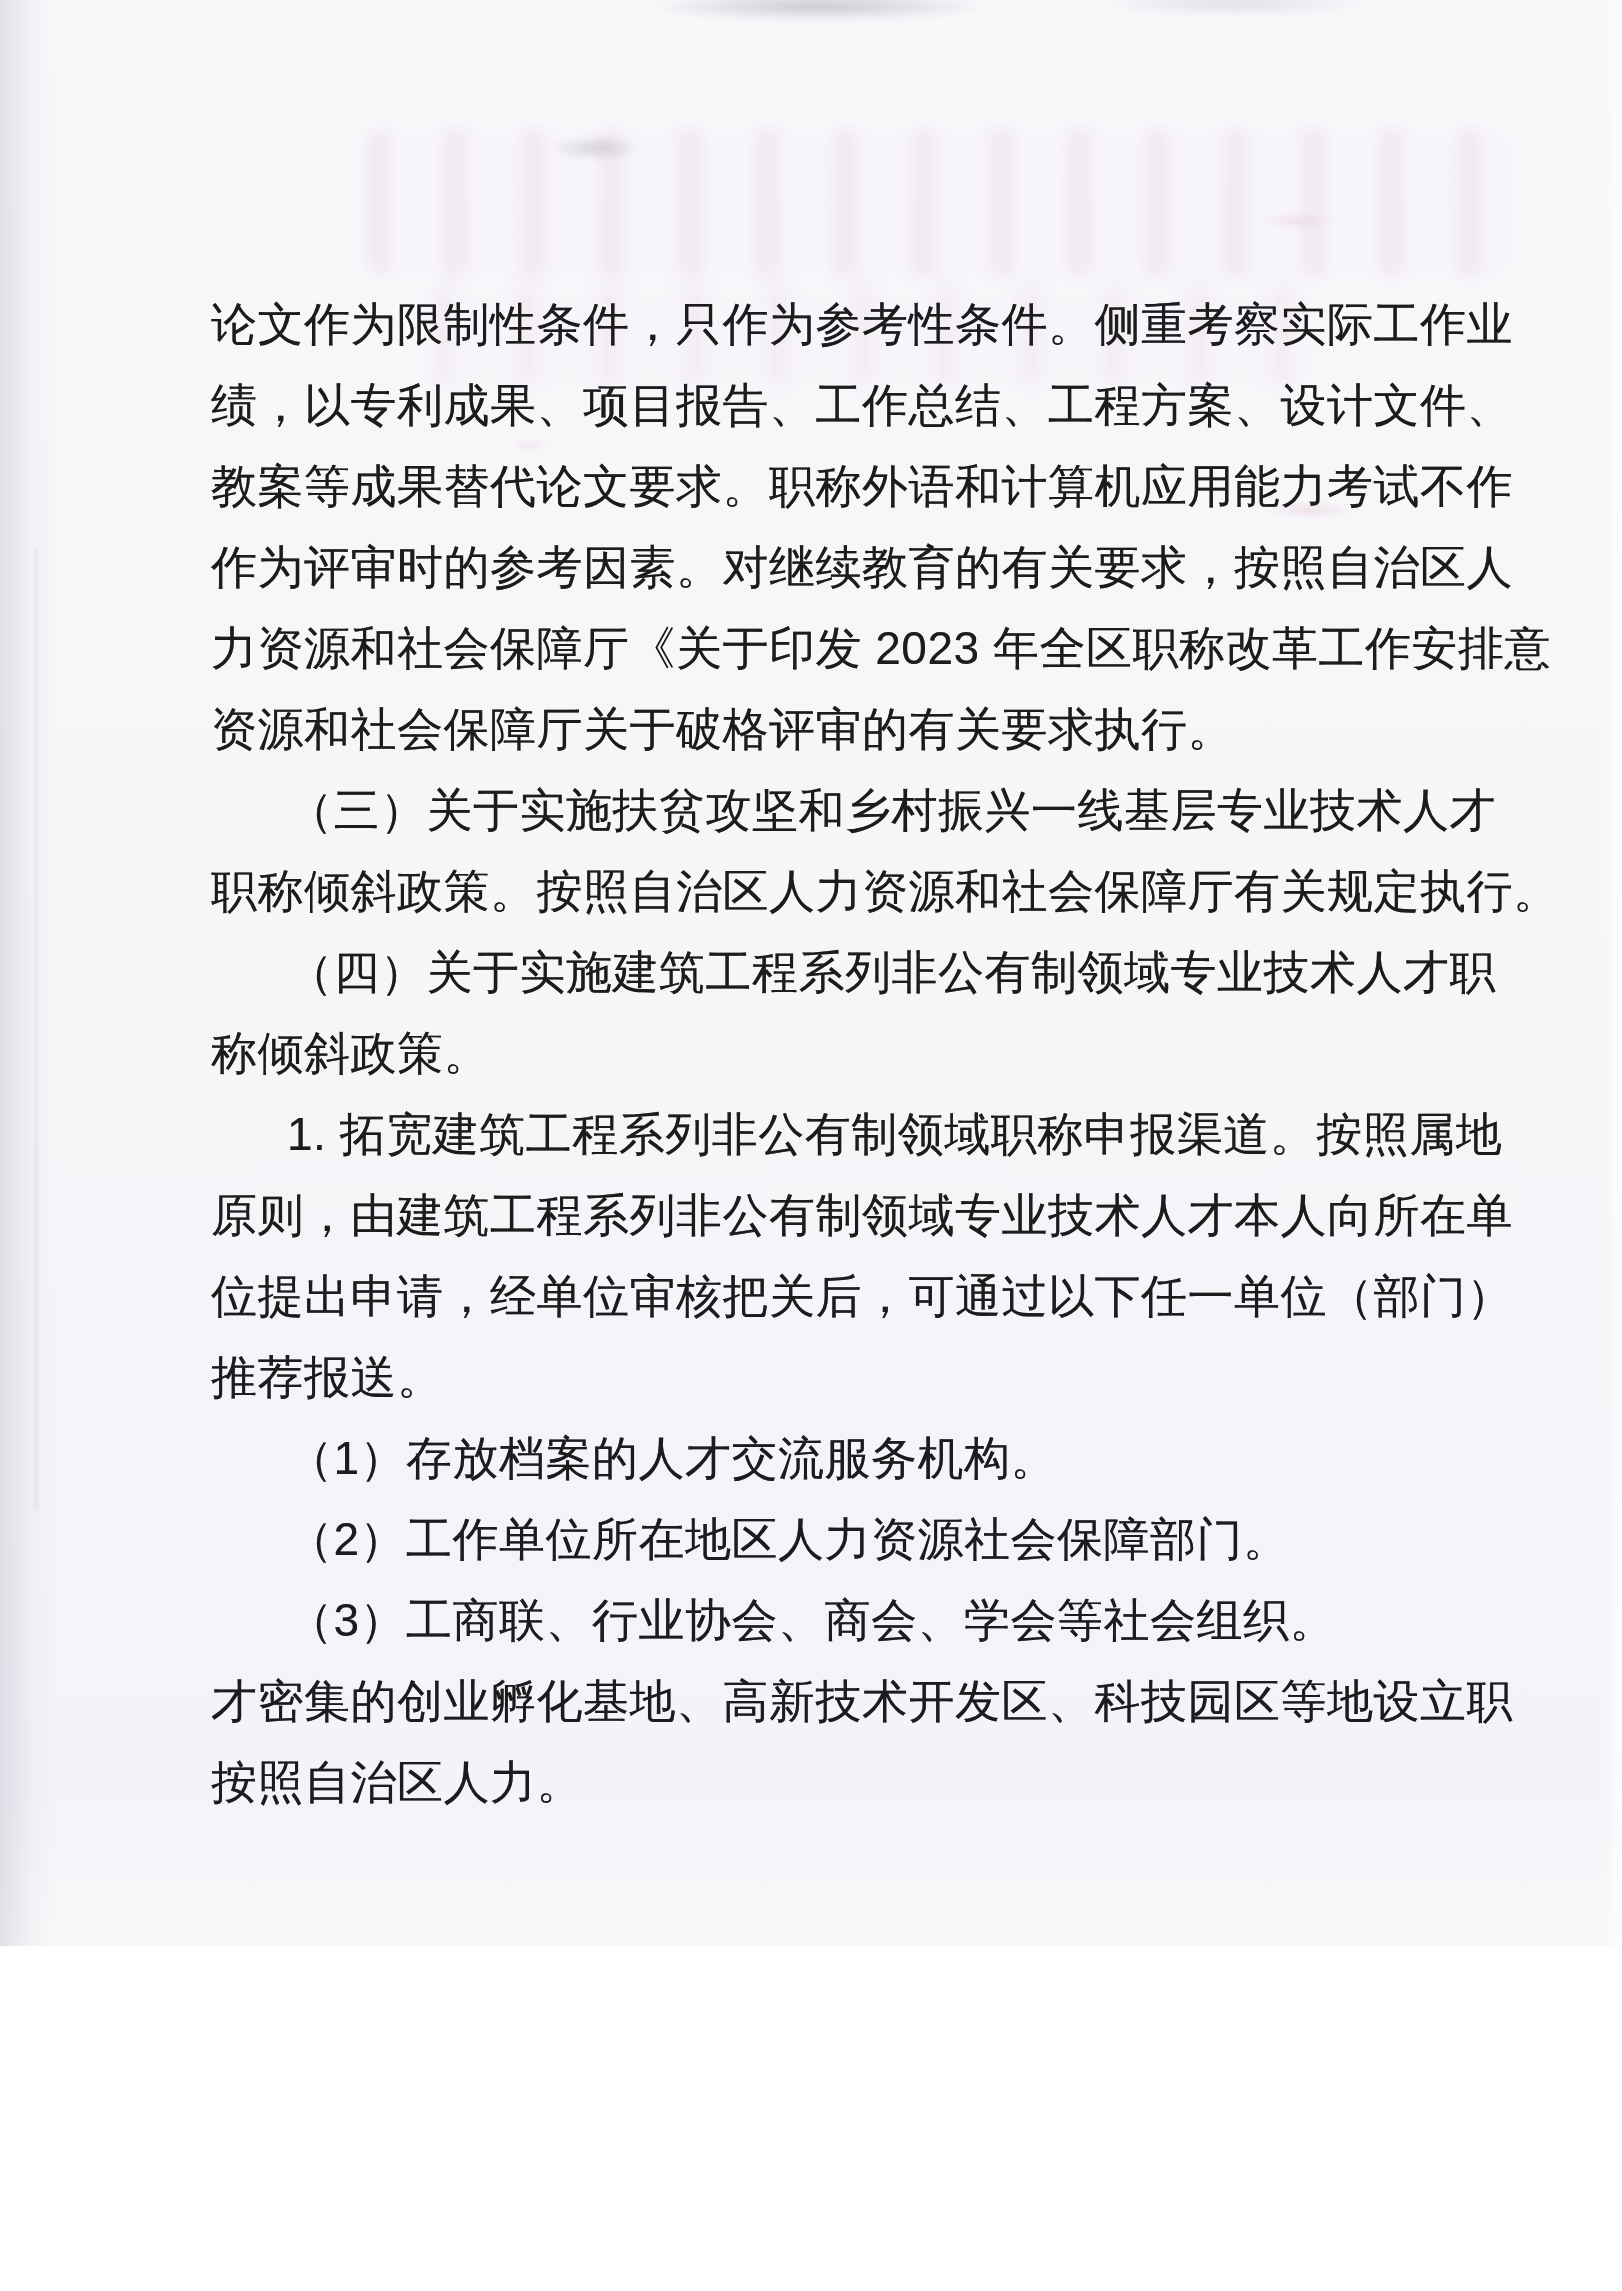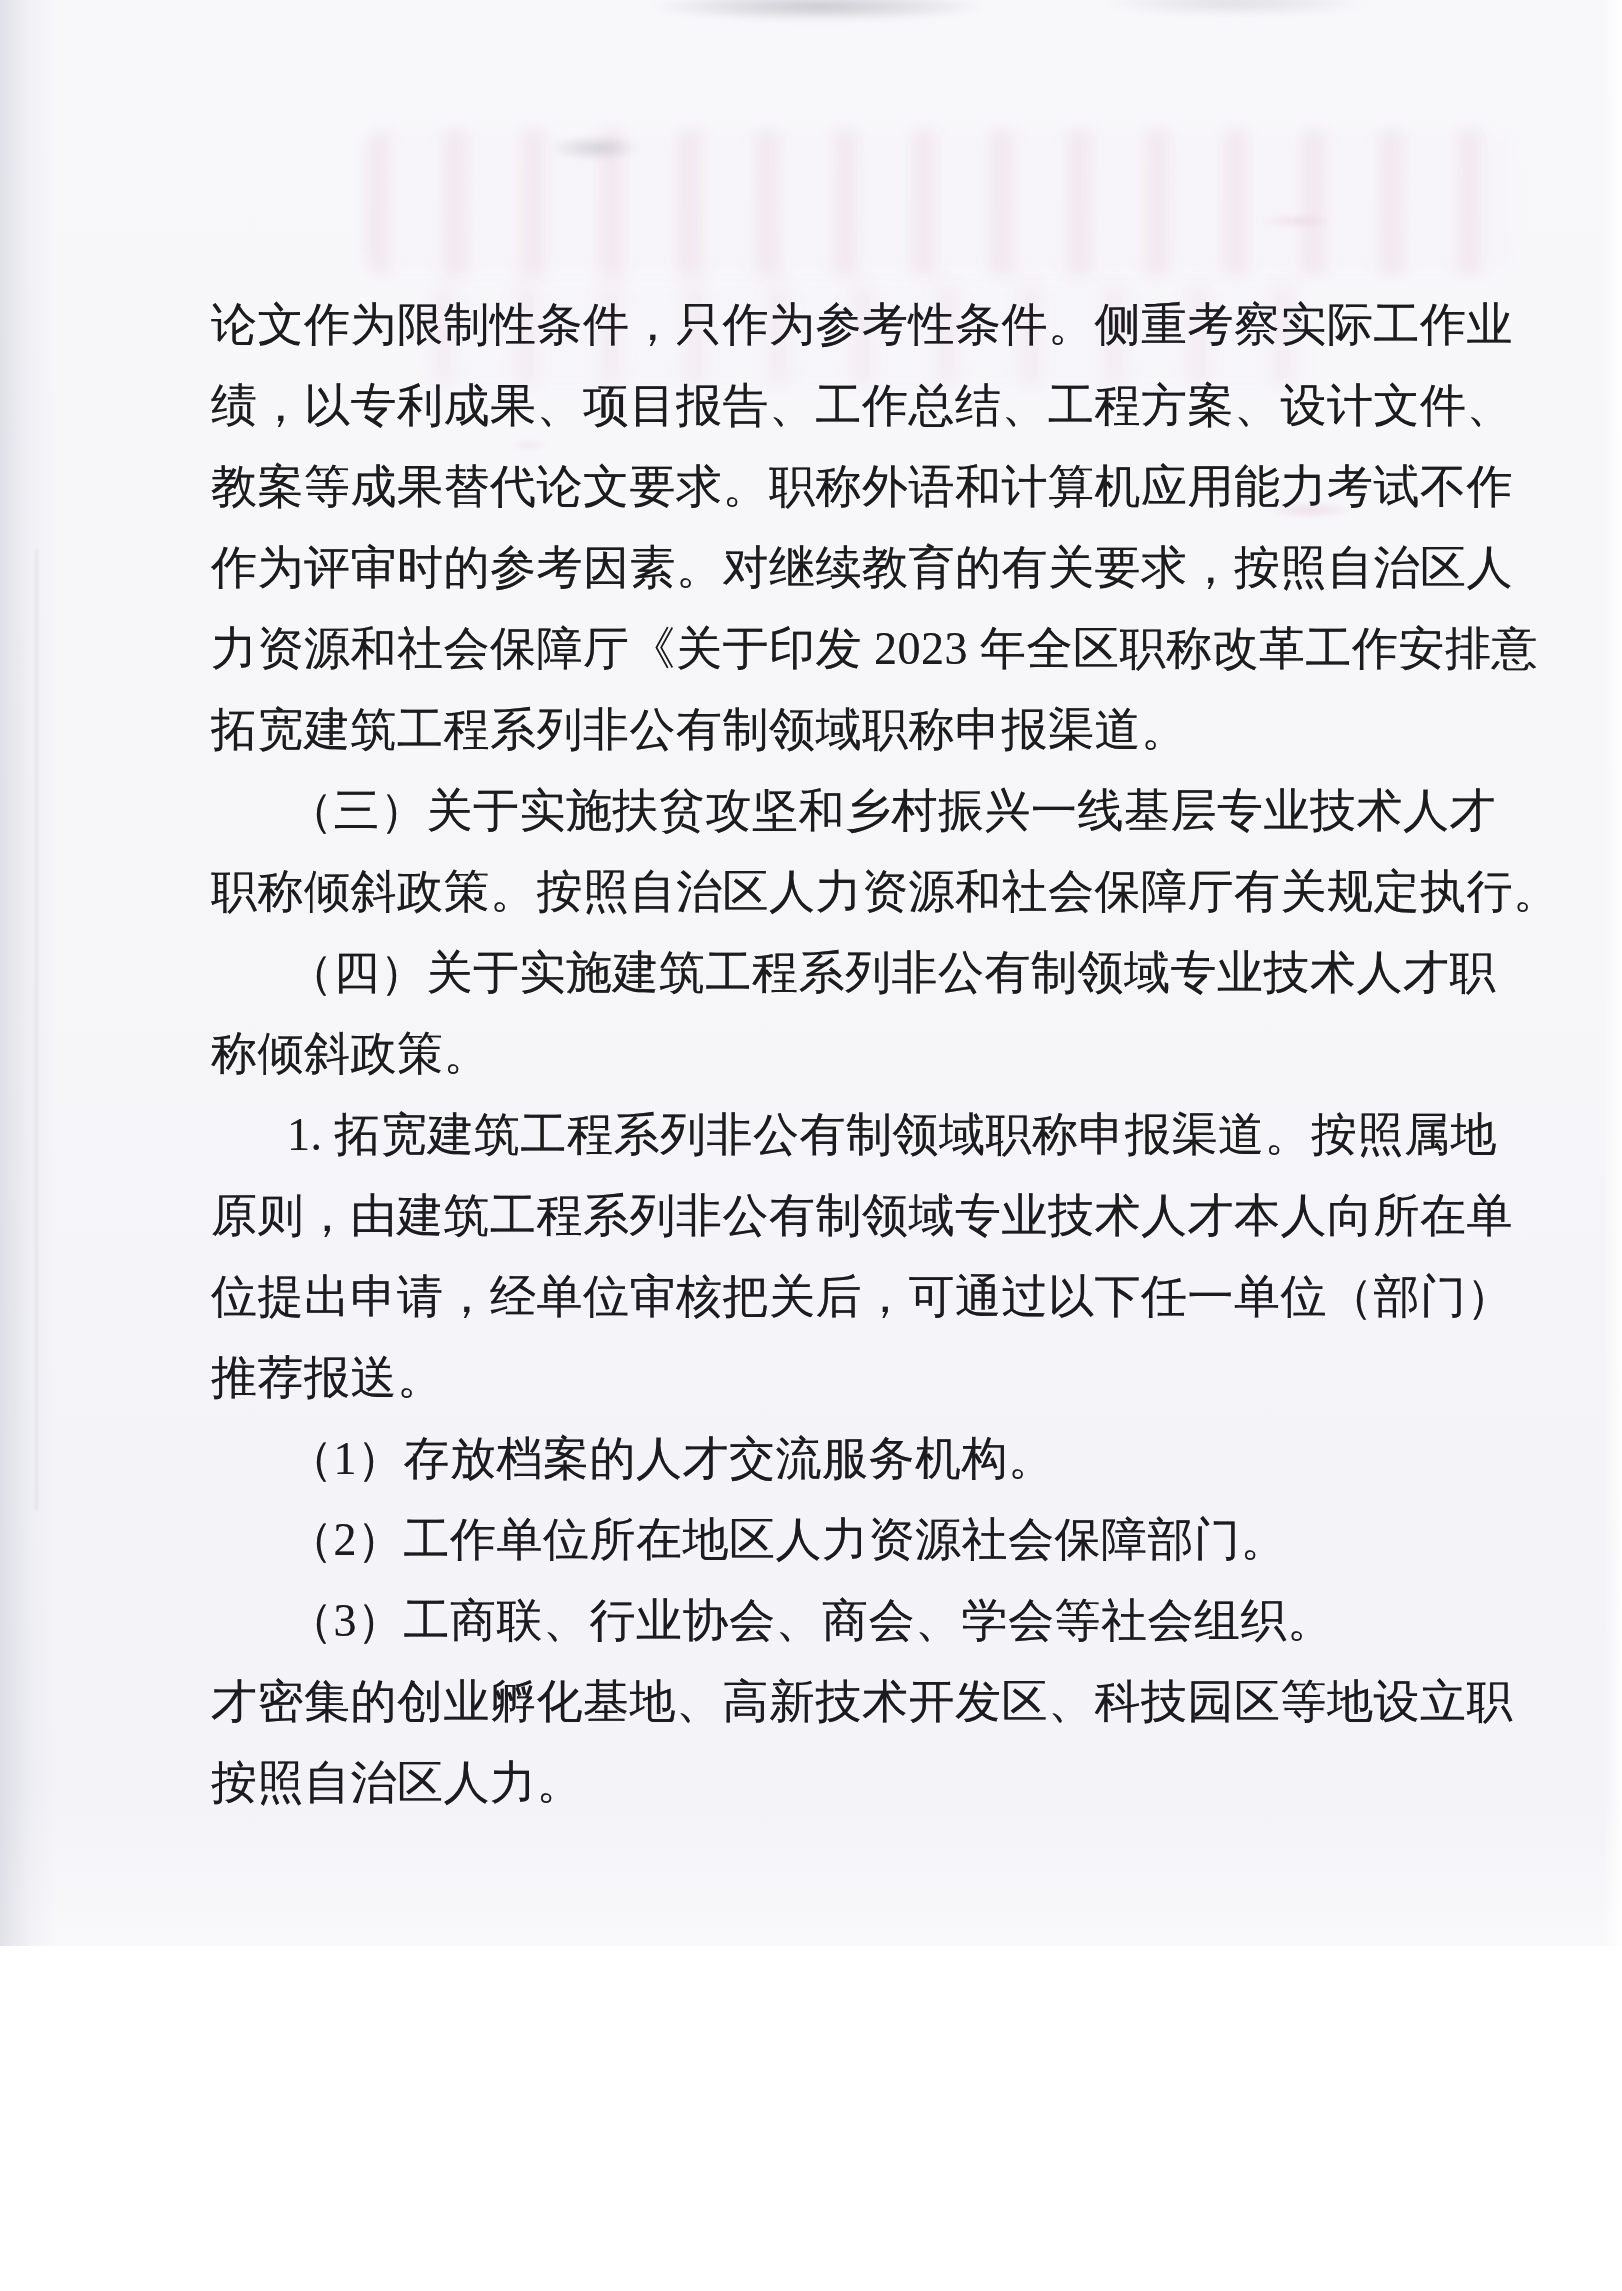--- a/index.html
+++ b/index.html
@@ -1,21 +1,21 @@
 <!DOCTYPE html>
 <html><head>
 <meta charset="utf-8">
 <style>
   html,body{margin:0;padding:0;background:#ffffff;}
   .page{
     position:relative;
     width:1622px;height:1946px;
     overflow:hidden;
     background:linear-gradient(180deg,#f8f8fb 0%,#f6f6f9 55%,#f3f3f8 92%,#f9f9fb 100%);
-    font-family:Liberation Serif, serif;
+    font-family:Liberation Sans, sans-serif;
   }
   
   .edge-left{position:absolute;left:0;top:0;width:57px;height:100%;
     background:linear-gradient(90deg,rgba(186,186,202,.38),rgba(186,186,202,.10) 55%,rgba(186,186,202,0) 100%);}
   .edge-right{position:absolute;right:0;top:0;width:17.6px;height:100%;
     background:linear-gradient(270deg,rgba(255,255,255,.9),rgba(255,255,255,0));}
   .edge-bottom{position:absolute;left:0;top:2192px;width:100%;height:71px;
     background:linear-gradient(180deg,rgba(203,203,218,.22),rgba(222,222,233,.14));}
   .bottom-white{position:absolute;left:0;top:2260px;width:100%;height:31px;background:#fdfdfe;}
   .smudge-top-center{position:absolute;left:647px;top:-7.8px;width:343px;height:29px;
@@ -87,21 +87,21 @@
   <div class="noise-line"></div>
   <div class="streak-left"></div>
   <div class="sliver-dark"></div>
 
   <div class="textblock">
     <div class="ln j">论文作为限制性条件，只作为参考性条件。侧重考察实际工作业</div>
     <div class="ln j">绩，以专利成果、项目报告、工作总结、工程方案、设计文件、</div>
     <div class="ln j">教案等成果替代论文要求。职称外语和计算机应用能力考试不作</div>
     <div class="ln j">作为评审时的参考因素。对继续教育的有关要求，按照自治区人</div>
     <div class="ln j">力资源和社会保障厅《关于印发 2023 年全区职称改革工作安排意</div>
-    <div class="ln">拓宽建筑工程系列非公有制领域职称申报渠道。</div>
+    <div class="ln">资源和社会保障厅关于破格评审的有关要求执行。</div>
     <div class="ln ind">（三）关于实施扶贫攻坚和乡村振兴一线基层专业技术人才</div>
     <div class="ln j">职称倾斜政策。按照自治区人力资源和社会保障厅有关规定执行。</div>
     <div class="ln ind">（四）关于实施建筑工程系列非公有制领域专业技术人才职</div>
     <div class="ln">称倾斜政策。</div>
     <div class="ln ind">1. 拓宽建筑工程系列非公有制领域职称申报渠道。按照属地</div>
     <div class="ln j">原则，由建筑工程系列非公有制领域专业技术人才本人向所在单</div>
     <div class="ln j">位提出申请，经单位审核把关后，可通过以下任一单位（部门）</div>
     <div class="ln">推荐报送。</div>
     <div class="ln ind">（1）存放档案的人才交流服务机构。</div>
     <div class="ln ind">（2）工作单位所在地区人力资源社会保障部门。</div>

